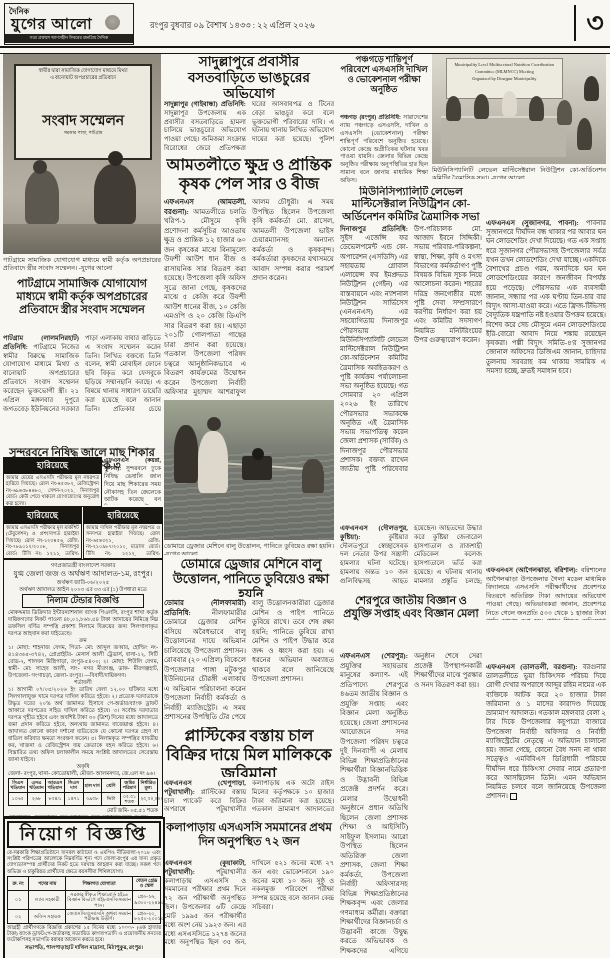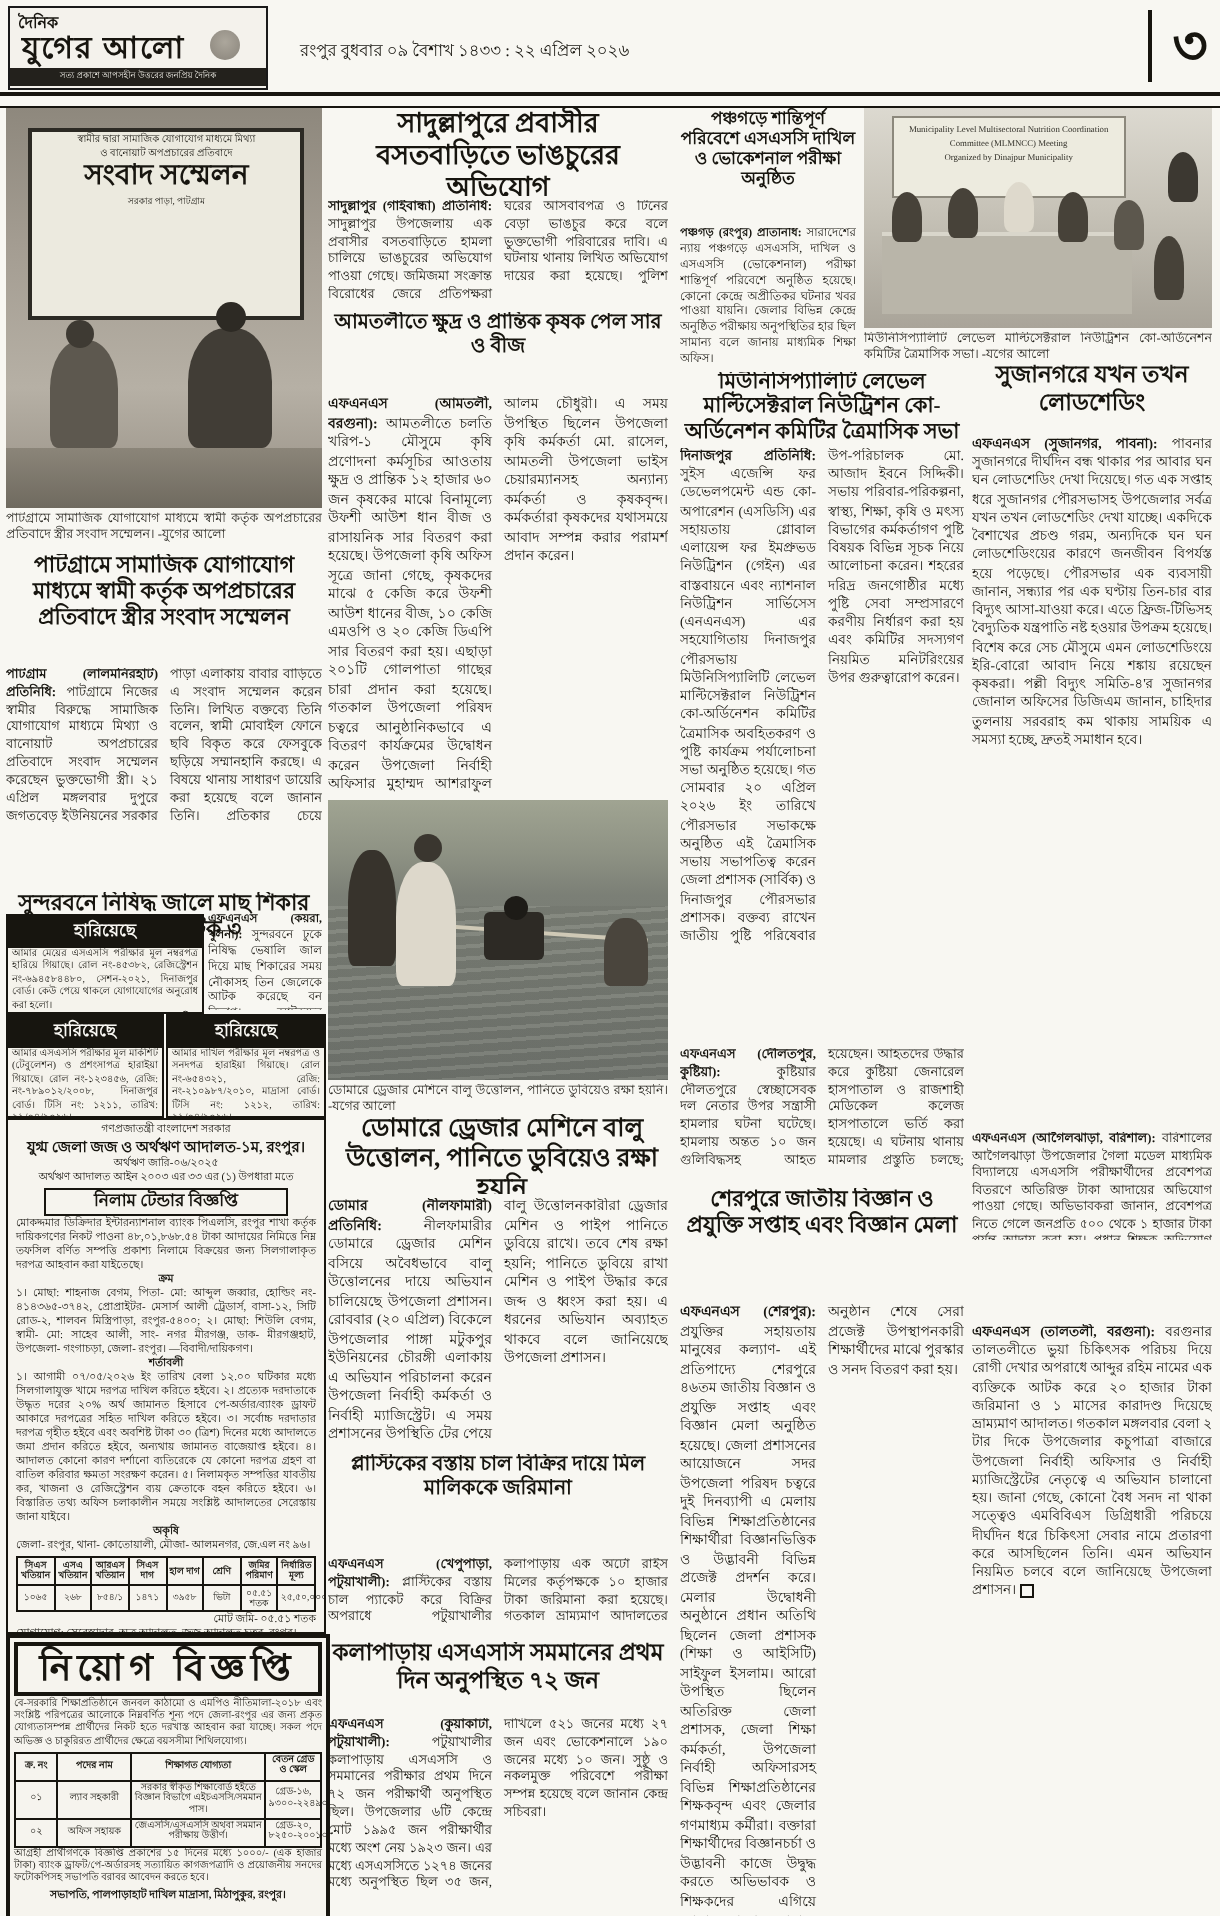--- a/index.html
+++ b/index.html
@@ -17,51 +17,51 @@
             background:#23211c;color:#f3f1ea;padding:1px 0;}
   .hdr-date{position:absolute;left:150px;top:19px;width:250px;font-size:8.3px;}
   .hdr-sec{position:absolute;left:430px;top:10px;width:135px;font-size:18.5px;font-weight:bold;text-align:right;}
   .hdr-bar{position:absolute;left:574px;top:5px;height:36px;border-left:2px solid #17150f;}
   .hdr-page{position:absolute;left:582px;top:2px;width:26px;font-size:27px;font-weight:bold;text-align:center;}
   .hdr-rule{position:absolute;left:0;top:46px;width:610px;height:5px;
             border-top:2px solid #17150f;border-bottom:1px solid #17150f;}
   
   .h{font-weight:bold;text-align:center;line-height:1.18;margin:0;overflow:hidden;}
   .h85{font-size:8.5px}.h105{font-size:10.5px}.h11{font-size:11px}.h115{font-size:11.5px}
-  .h12{font-size:10px}.h125{font-size:12.5px}.h135{font-size:13.5px}
+  .h12{font-size:16px}.h125{font-size:12.5px}.h135{font-size:13.5px}
   
   .body{line-height:1.36;text-align:justify;}
   .cols2{column-count:2;column-gap:6px;column-fill:auto;}
   .t70{font-size:7px}.t68{font-size:6.8px}.t65{font-size:6.5px}.t63{font-size:6.3px}.t58{font-size:5.8px}
   .dl{font-weight:bold;}
   .cap{font-size:6.3px;line-height:1.25;text-align:justify;color:#26241e;}
   
   .lost{border:1px solid #17150f;background:#f5f3ec;}
   .lost-t{background:#17150f;color:#f8f7f2;font-weight:bold;text-align:center;font-size:8.5px;padding:1px 0;}
   .lost-b{font-size:4.9px;line-height:1.3;padding:1px 2px;text-align:justify;}
   .lost-s{display:block;text-align:right;font-weight:bold;}
   
   .aucbox{border:1px solid #17150f;background:#f6f4ee;padding:2px 4px;font-size:5.4px;line-height:1.3;text-align:justify;}
-  .cx{text-align:center;font-weight:bold;}
+  .cx{text-align:center;font-weight:normal;}
   .auc-title{text-align:center;font-weight:bold;font-size:8.5px;border:1px solid #17150f;margin:1px 14px;padding:0 0 1px 0;}
   .ntab{width:100%;border-collapse:collapse;table-layout:fixed;margin:1px 0;}
   .ntab th,.ntab td{border:1px solid #17150f;font-size:4.6px;line-height:1.12;padding:1px;text-align:center;vertical-align:middle;}
   .recbox{border:2px solid #17150f;background:#f6f4ee;padding:2px;}
   .rec-title{border:2px solid #17150f;margin:0 0 2px 0;text-align:center;font-weight:bold;font-size:18px;letter-spacing:3px;line-height:1.25;}
   .rec-body{font-size:5px;line-height:1.28;text-align:justify;}
   .rtab th,.rtab td{font-size:4.8px;}
   .rec-sign{font-size:5.4px;font-weight:bold;text-align:center;}
   
   .photo{background:#b2ada3;}
   .fill{position:absolute;left:0;top:0;right:0;bottom:0;}
   .pa-bg{background:linear-gradient(180deg,#8e887d 0%,#a49d92 35%,#b6b0a5 70%,#968f84 100%);}
   .pa-banner{position:absolute;left:7%;top:5%;width:85%;height:45%;background:#eceadf;border:2px solid #2c2a24;
              text-align:center;padding-top:2px;}
   .pa-b1,.pa-b2{font-size:5px;line-height:1.3;}
-  .pa-b3{font-size:14px;font-weight:bold;line-height:1.2;}
+  .pa-b3{font-size:14px;font-weight:bold;line-height:1.2;margin-top:32px;}
   .pa-b4{font-size:4.5px;}
   .person{position:absolute;}
   .pfig{border-radius:45% 45% 12% 12%;}
   .pa-table{position:absolute;left:0;bottom:0;width:100%;height:15%;background:linear-gradient(#8b8579,#6f6a5f);}
   .pn-bg{background:linear-gradient(180deg,#dcd9d0 0%,#c7c3b8 45%,#a9a499 100%);}
   .pn-banner{position:absolute;left:8%;top:4%;width:66%;height:32%;background:#edebdf;border:1px solid #8c887c;
              text-align:center;font-size:4.4px;line-height:1.5;padding-top:3px;color:#33312a;}
   .pn-table{position:absolute;left:5%;bottom:6%;width:72%;height:36%;background:#b9b5a9;border-top:2px solid #d9d6cb;}
   .pp{position:absolute;width:15px;height:25px;background:#474239;border-radius:50% 50% 20% 20%;}
   .pd-bg{background:linear-gradient(180deg,#a0a492 0%,#8d9183 20%,#7b7f76 34%,#6e726c 100%);}
@@ -287,21 +287,20 @@
     <span class="dl">এফএনএস (দৌলতপুর, কুষ্টিয়া):</span>
     <span>কুষ্টিয়ার দৌলতপুরে স্বেচ্ছাসেবক দল নেতার উপর সন্ত্রাসী হামলার ঘটনা ঘটেছে। হামলায় অন্তত ১০ জন গুলিবিদ্ধসহ আহত হয়েছেন। আহতদের উদ্ধার করে কুষ্টিয়া জেনারেল হাসপাতাল ও রাজশাহী মেডিকেল কলেজ হাসপাতালে ভর্তি করা হয়েছে। এ ঘটনায় থানায় মামলার প্রস্তুতি চলছে; পুলিশ অভিযুক্তদের গ্রেফতারে অভিযান চালাচ্ছে।</span>
   </section>
 
   <h2 class="b h h11" style="left:340px;top:594px;width:142px;height:36px">শেরপুরে জাতীয় বিজ্ঞান ও প্রযুক্তি সপ্তাহ এবং বিজ্ঞান মেলা</h2>
   <section class="b body cols2 t70" style="left:340px;top:652px;width:142px;height:322px">
     <span class="dl">এফএনএস (শেরপুর):</span>
     <span>প্রযুক্তির সহায়তায় মানুষের কল্যাণ- এই প্রতিপাদ্যে শেরপুরে ৪৬তম জাতীয় বিজ্ঞান ও প্রযুক্তি সপ্তাহ এবং বিজ্ঞান মেলা অনুষ্ঠিত হয়েছে। জেলা প্রশাসনের আয়োজনে সদর উপজেলা পরিষদ চত্বরে দুই দিনব্যাপী এ মেলায় বিভিন্ন শিক্ষাপ্রতিষ্ঠানের শিক্ষার্থীরা বিজ্ঞানভিত্তিক ও উদ্ভাবনী বিভিন্ন প্রজেক্ট প্রদর্শন করে। মেলার উদ্বোধনী অনুষ্ঠানে প্রধান অতিথি ছিলেন জেলা প্রশাসক (শিক্ষা ও আইসিটি) সাইফুল ইসলাম। আরো উপস্থিত ছিলেন অতিরিক্ত জেলা প্রশাসক, জেলা শিক্ষা কর্মকর্তা, উপজেলা নির্বাহী অফিসারসহ বিভিন্ন শিক্ষাপ্রতিষ্ঠানের শিক্ষকবৃন্দ এবং জেলার গণমাধ্যম কর্মীরা। বক্তারা শিক্ষার্থীদের বিজ্ঞানচর্চা ও উদ্ভাবনী কাজে উদ্বুদ্ধ করতে অভিভাবক ও শিক্ষকদের এগিয়ে আসার আহ্বান জানান। অনুষ্ঠান শেষে সেরা প্রজেক্ট উপস্থাপনকারী শিক্ষার্থীদের মাঝে পুরস্কার ও সনদ বিতরণ করা হয়।</span>
   </section>
 
-  <h2 class="b h h115" style="left:486px;top:182px;width:120px;height:34px">সুজানগরে যখন তখন লোডশেডিং</h2>
   <section class="b body t68" style="left:486px;top:218px;width:120px;height:290px">
     <span class="dl">এফএনএস (সুজানগর, পাবনা):</span>
     <span>পাবনার সুজানগরে দীর্ঘদিন বন্ধ থাকার পর আবার ঘন ঘন লোডশেডিং দেখা দিয়েছে। গত এক সপ্তাহ ধরে সুজানগর পৌরসভাসহ উপজেলার সর্বত্র যখন তখন লোডশেডিং দেখা যাচ্ছে। একদিকে বৈশাখের প্রচণ্ড গরম, অন্যদিকে ঘন ঘন লোডশেডিংয়ের কারণে জনজীবন বিপর্যস্ত হয়ে পড়েছে। পৌরসভার এক ব্যবসায়ী জানান, সন্ধ্যার পর এক ঘণ্টায় তিন-চার বার বিদ্যুৎ আসা-যাওয়া করে। এতে ফ্রিজ-টিভিসহ বৈদ্যুতিক যন্ত্রপাতি নষ্ট হওয়ার উপক্রম হয়েছে। বিশেষ করে সেচ মৌসুমে এমন লোডশেডিংয়ে ইরি-বোরো আবাদ নিয়ে শঙ্কায় রয়েছেন কৃষকরা। পল্লী বিদ্যুৎ সমিতি-৪'র সুজানগর জোনাল অফিসের ডিজিএম জানান, চাহিদার তুলনায় সরবরাহ কম থাকায় সাময়িক এ সমস্যা হচ্ছে, দ্রুতই সমাধান হবে।</span>
   </section>
 
   <section class="b body t63" style="left:486px;top:566px;width:120px;height:54px">
     <span class="dl">এফএনএস (আগৈলঝাড়া, বরিশাল):</span>
     <span>বরিশালের আগৈলঝাড়া উপজেলার গৈলা মডেল মাধ্যমিক বিদ্যালয়ে এসএসসি পরীক্ষার্থীদের প্রবেশপত্র বিতরণে অতিরিক্ত টাকা আদায়ের অভিযোগ পাওয়া গেছে। অভিভাবকরা জানান, প্রবেশপত্র নিতে গেলে জনপ্রতি ৫০০ থেকে ১ হাজার টাকা পর্যন্ত আদায় করা হয়। প্রধান শিক্ষক অভিযোগ অস্বীকার করে বলেন, বকেয়া বেতন ও ফরম পূরণের অবশিষ্ট টাকা নেওয়া হয়েছে মাত্র। উপজেলা মাধ্যমিক শিক্ষা কর্মকর্তা বলেন, লিখিত অভিযোগ পেলে তদন্ত করে ব্যবস্থা নেওয়া হবে।</span>
   </section>
 

